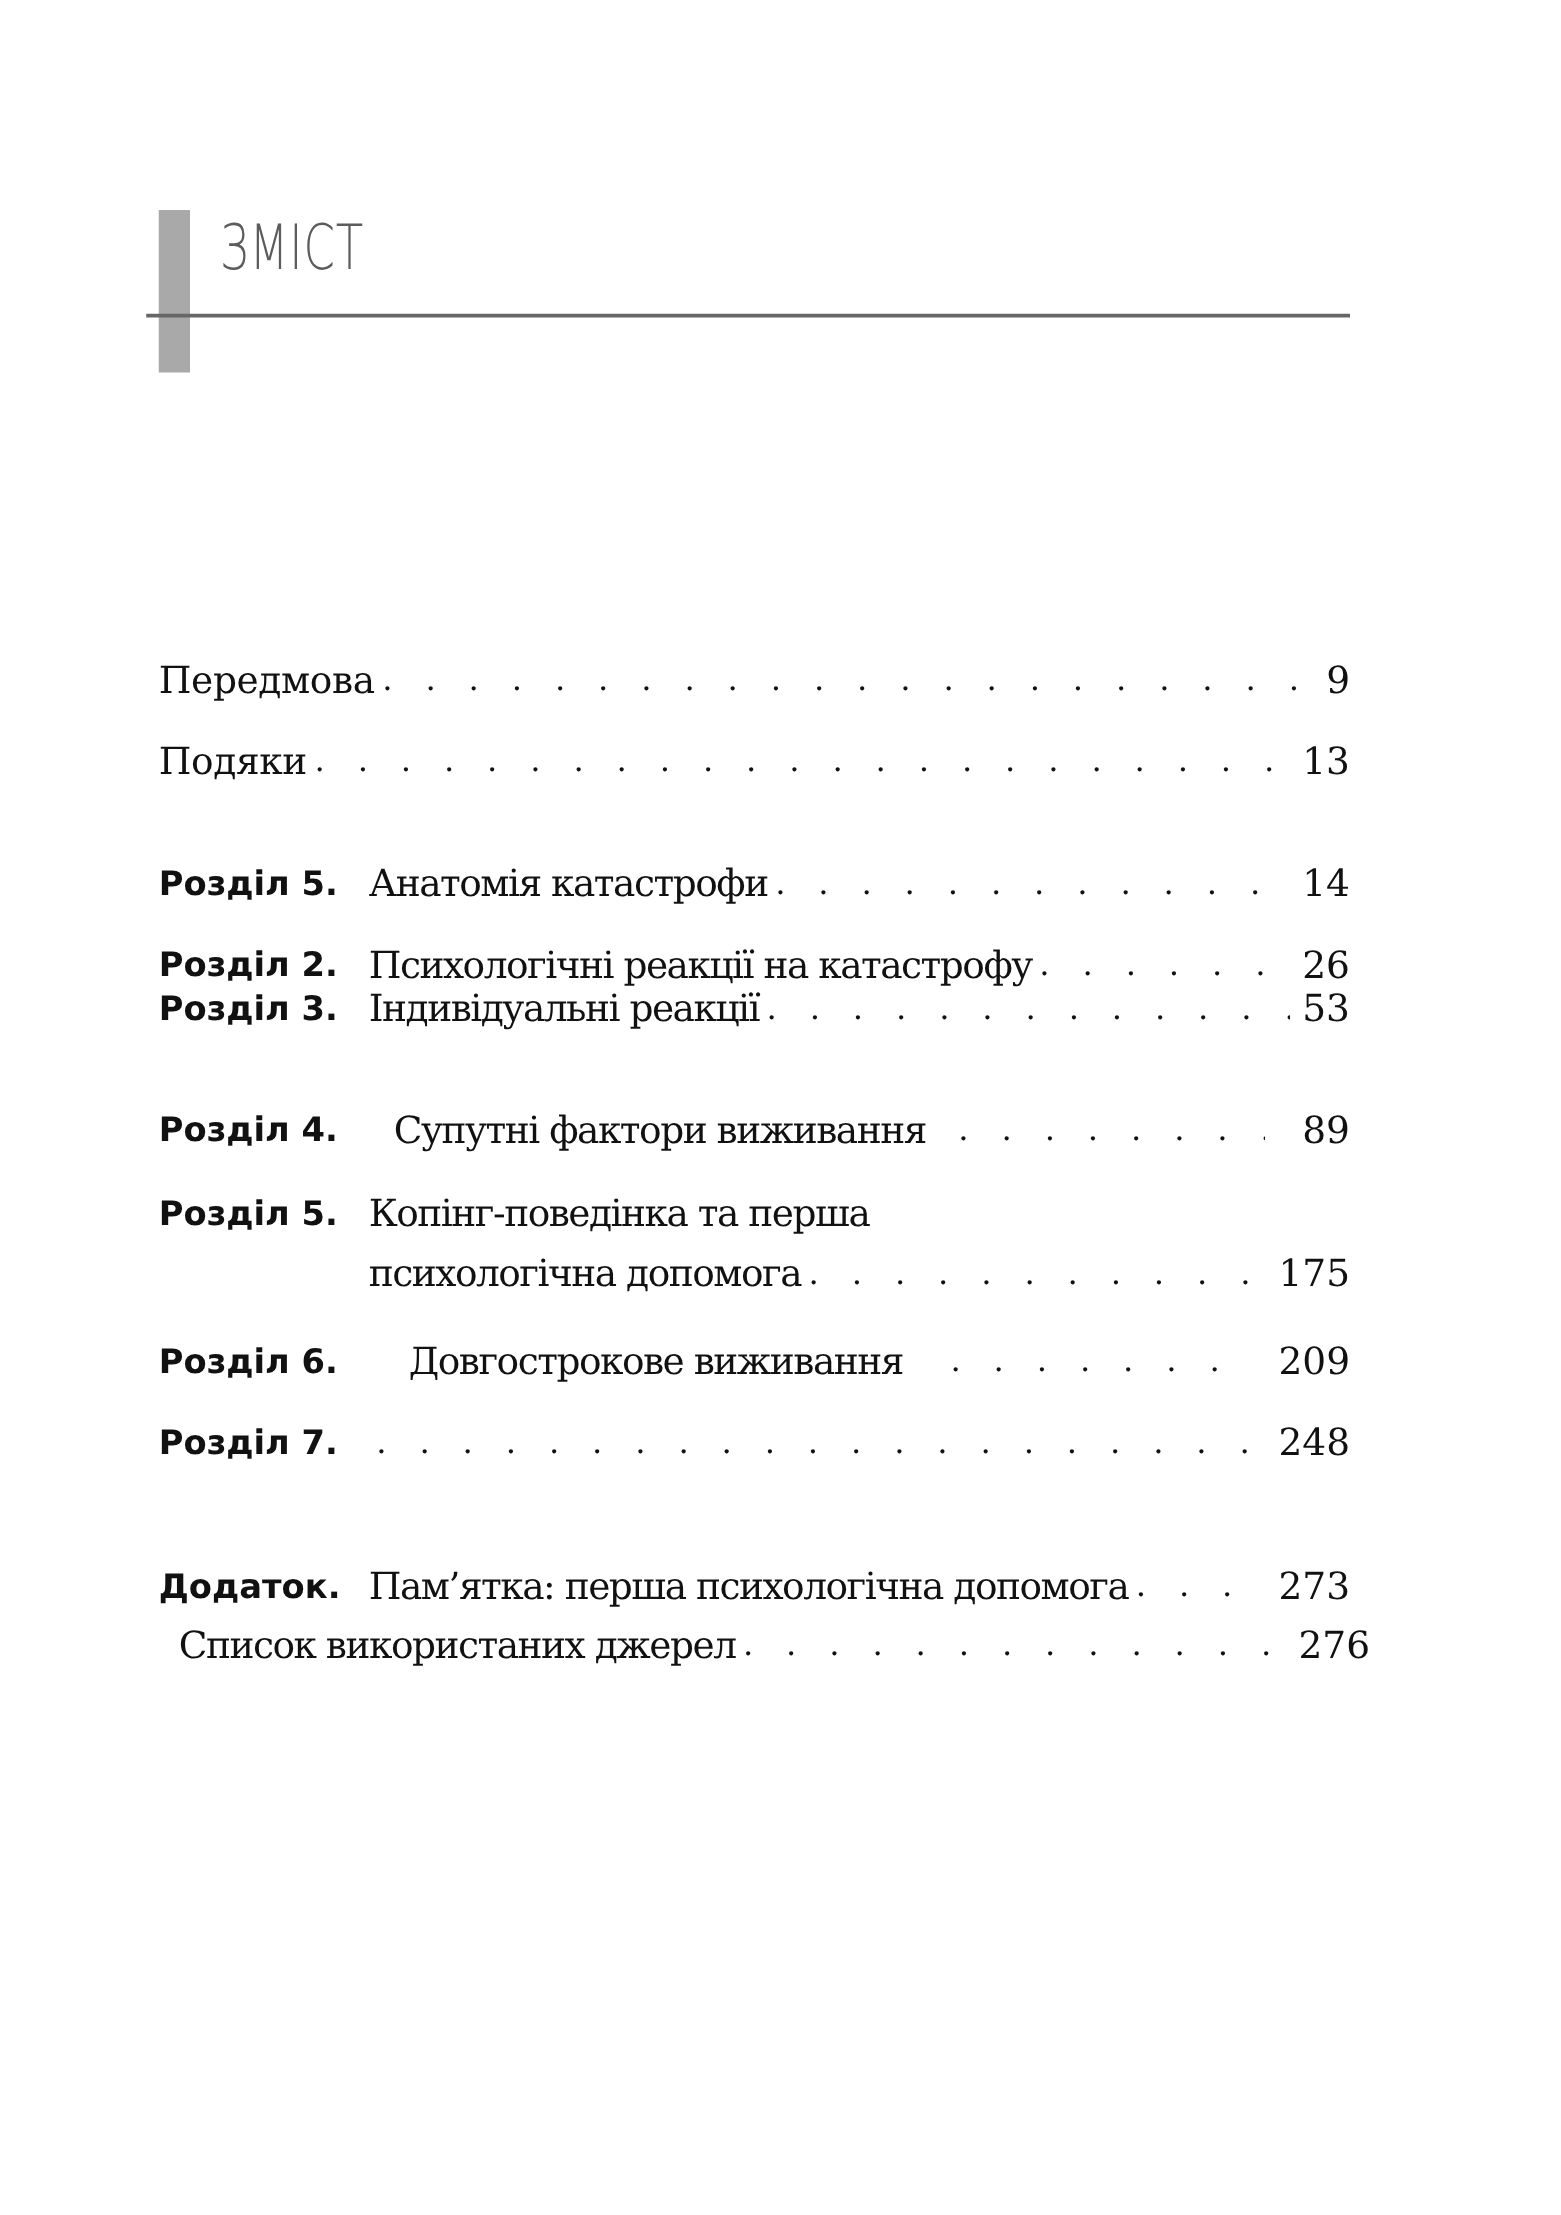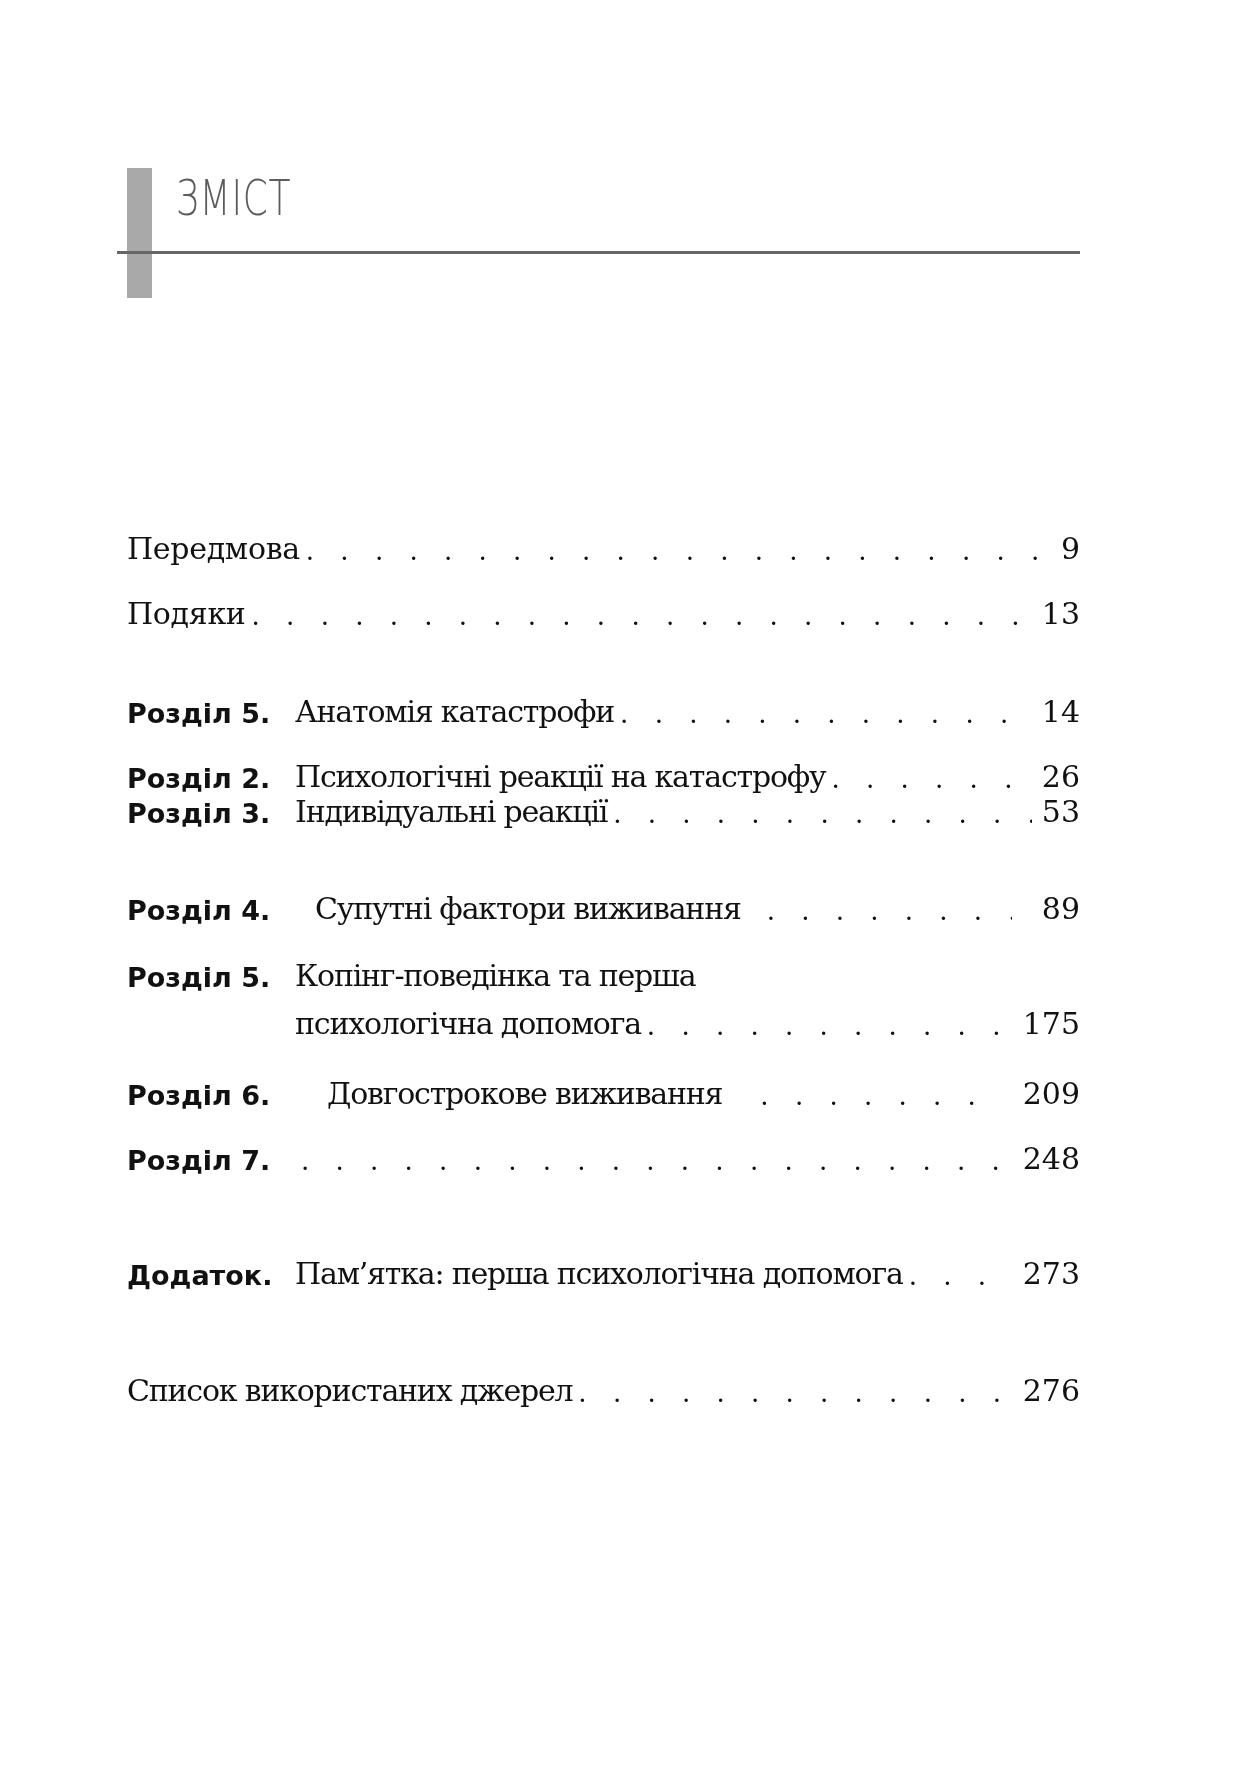--- a/index.html
+++ b/index.html
@@ -18,21 +18,21 @@
       position: absolute; left: 176px; top: 170px;
       font-family: "DejaVu Sans", sans-serif; font-weight: 300;
       font-size: 50px; line-height: 56px; color: #5c5c5c;
       transform: scaleX(0.72); transform-origin: left top;
       letter-spacing: 1px;
     }
 
     .toc { position: absolute; left: 127px; top: 0; width: 953px; }
     .row {
       position: absolute; left: 0; width: 953px; height: 44px;
-      display: flex; align-items: flex-end;
+      display: flex; align-items: center;
       font-family: "DejaVu Serif", serif; font-size: 30px; color: #111;
     }
     .row .label {
       flex: 0 0 auto; width: 168px;
       font-family: "DejaVu Sans", sans-serif; font-weight: bold; font-size: 27px;
       color: #111;
     }
     .row .text { flex: 0 0 auto; white-space: nowrap; transform-origin: left; }
     .row .dots {
       flex: 1 1 auto; overflow: hidden; white-space: nowrap;
@@ -115,20 +115,20 @@
       <span class="dots"></span>
       <span class="num">248</span>
     </div>
     <div class="row" style="top:1199px;margin-top:48px;">
       <span class="label">Додаток.</span>
       <span class="text cond">Пам’ятка: перша психологічна допомога</span>
       <span class="dots"></span>
       <span class="num">273</span>
     </div>
 
-    <div class="row plain" style="top:1364px;">
+    <div class="row plain" style="top:1294px;margin-left:16px;">
       <span class="text cond">Список використаних джерел</span>
       <span class="dots"></span>
       <span class="num">276</span>
     </div>
 
   </div>
 </div>
 
 </body></html>

